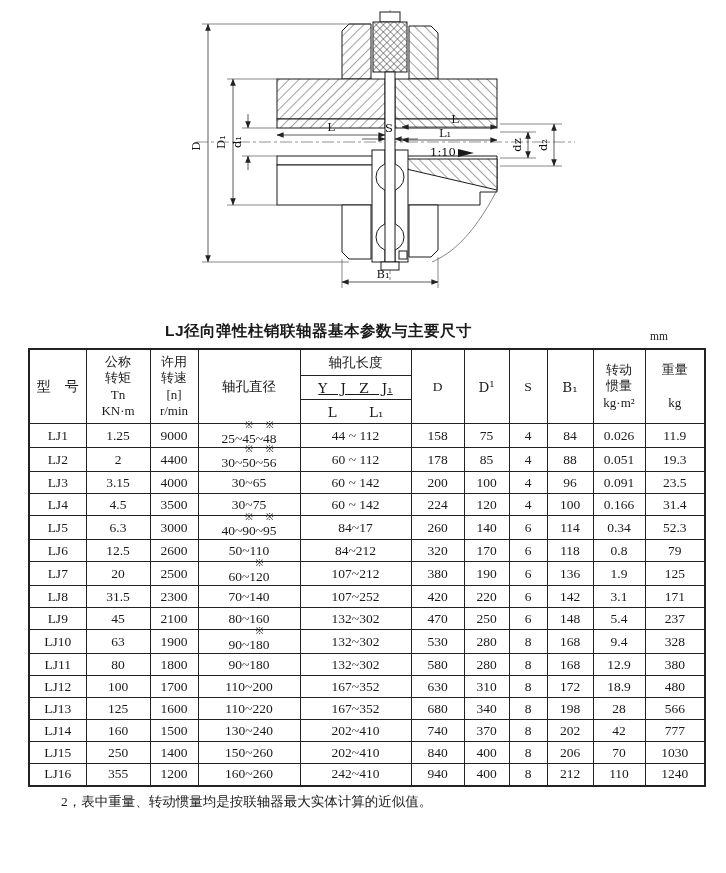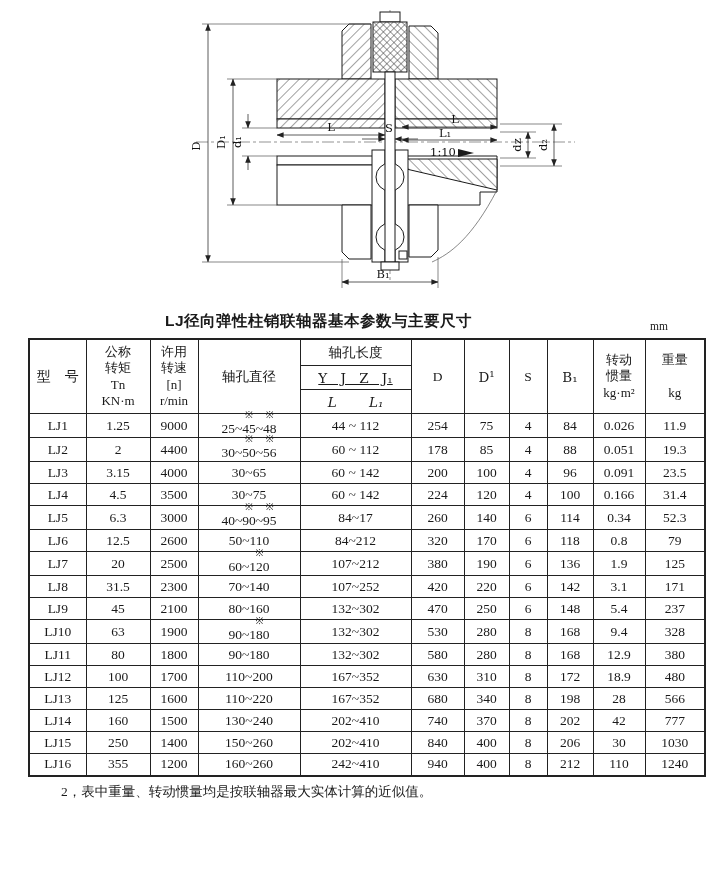--- a/index.html
+++ b/index.html
@@ -2,32 +2,32 @@
 <html><head>
 <meta charset="utf-8">
 <style>
   html,body{margin:0;padding:0;background:#fff;}
   body{width:726px;height:873px;overflow:hidden;color:#1a1a1a;
        font-family:"Liberation Serif","DejaVu Serif",serif;}
   .page{padding:6px 28px 0 28px;}
   .intro{font-size:15.5px;line-height:26px;text-indent:2em;margin:2px 0 0 0;text-align:justify;}
   .fig{margin:4px 0 0 0;position:relative;height:298px;}
   .fig svg{display:block;margin-left:122px;}
-  .caption-row{display:flex;align-items:flex-end;margin-top:2px;height:22px;}
+  .caption-row{display:flex;align-items:flex-end;margin-top:12px;height:22px;}
   .cap-title{margin-left:137px;font-family:"Liberation Sans","DejaVu Sans",sans-serif;
              font-weight:bold;font-size:15.5px;letter-spacing:.5px;}
   .cap-unit{margin-left:auto;margin-right:30px;font-size:11.5px;padding-left:36px;}
   table.spec{margin-top:6px;border-collapse:collapse;table-layout:fixed;width:676px;
              font-size:13.5px;}
   table.spec{border:2px solid #222;}
   .spec th,.spec td{border:1px solid #222;text-align:center;vertical-align:middle;
                     padding:0;font-weight:normal;overflow:visible;}
   .spec thead tr:nth-child(1) th{height:25px;}
   .spec thead tr:nth-child(2) th{height:23px;}
-  .spec thead tr:nth-child(3) th{height:23px;font-style:italic;}
+  .spec thead tr:nth-child(3) th{height:23px;}
   .spec tbody tr{height:22px;}
   .pre{white-space:pre-line;line-height:16.5px;font-size:13px;}
   .hdr-model{font-size:14px;}
   .types{word-spacing:9px;text-decoration:underline;}
   .subLL{word-spacing:28px;}
   .dj{font-family:"DejaVu Serif","DejaVu Sans",serif;}
   .bw{position:relative;display:inline-block;margin-top:9px;line-height:12px;}
   .mk{position:relative;}
   .mk .star{position:absolute;left:50%;top:-10px;transform:translateX(-50%);
             font-size:9.5px;line-height:9px;}
@@ -191,21 +191,21 @@
         <th class="subLL dj">L L₁</th>
       </tr>
     </thead>
     <tbody>
         <tr>
           <td>LJ1</td>
           <td>1.25</td>
           <td>9000</td>
           <td class="bore"><span class="bw">25~<span class="mk"><span class="star">※</span>45</span>~<span class="mk"><span class="star">※</span>48</span></span></td>
           <td>44 ~ 112</td>
-          <td>254</td>
+          <td>158</td>
           <td>75</td>
           <td>4</td>
           <td>84</td>
           <td>0.026</td>
           <td>11.9</td>
         </tr>
         <tr>
           <td>LJ2</td>
           <td>2</td>
           <td>4400</td>
@@ -377,21 +377,21 @@
         <tr>
           <td>LJ15</td>
           <td>250</td>
           <td>1400</td>
           <td class="bore">150~260</td>
           <td>202~410</td>
           <td>840</td>
           <td>400</td>
           <td>8</td>
           <td>206</td>
-          <td>30</td>
+          <td>70</td>
           <td>1030</td>
         </tr>
         <tr>
           <td>LJ16</td>
           <td>355</td>
           <td>1200</td>
           <td class="bore">160~260</td>
           <td>242~410</td>
           <td>940</td>
           <td>400</td>

